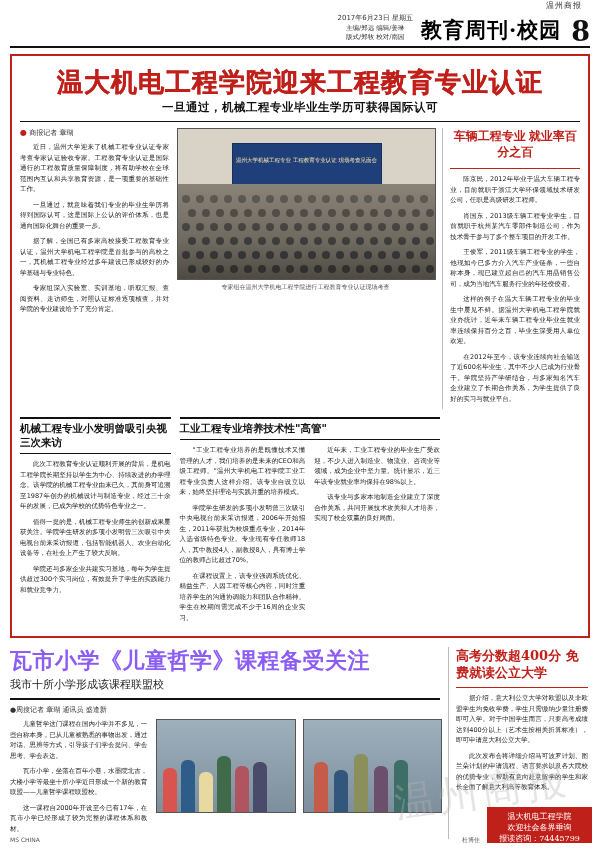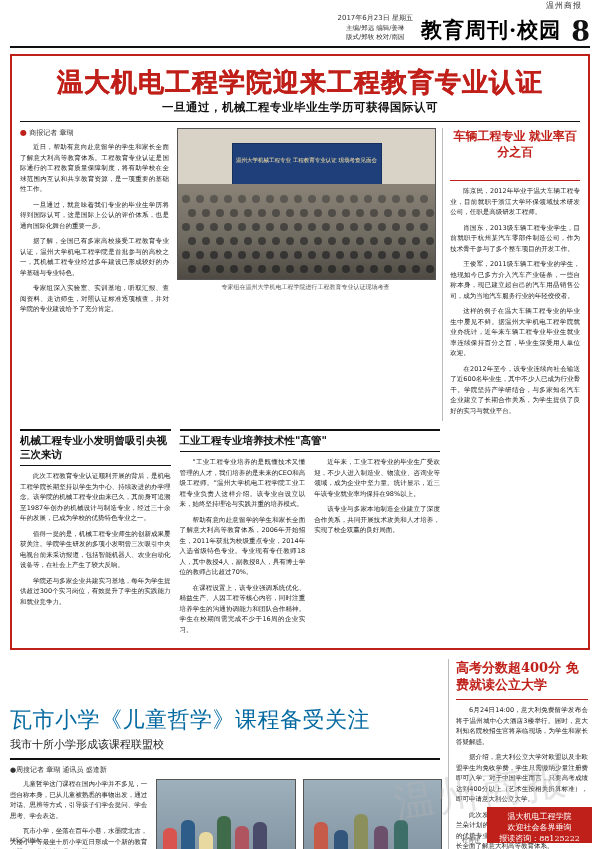--- a/index.html
+++ b/index.html
@@ -87,31 +87,31 @@
 
   .sec-title{
     font-weight:bold;font-size:10.5px;color:#111;
     font-family:"DejaVu Serif","Liberation Serif",serif;
     border-top:2px solid #111;border-bottom:1px solid #111;
     padding:3px 0;margin:6px 0 5px 0;
   }
 
   .side-title{
     color:#c0201a;font-weight:bold;font-size:12px;line-height:16px;
-    font-family:Liberation Sans, sans-serif;
-    border-bottom:1px solid #c0201a;padding-bottom:20px;margin-bottom:5px;text-align:center;
+    font-family:Liberation Serif, serif;
+    border-bottom:1px solid #c0201a;padding-bottom:8px;margin-bottom:5px;text-align:center;
   }
 
   
   .mid{margin-top:9px;display:flex;gap:8px;}
   .mid-left{width:430px;}
   .mid-right{width:132px;border-left:1px solid #bbb;padding-left:7px;}
   .big-head{
     font-family:"DejaVu Serif","Liberation Serif",serif;
-    font-weight:normal;font-size:22px;line-height:26px;color:#0369a1;letter-spacing:0.5px;margin-top:48px;
+    font-weight:bold;font-size:22px;line-height:26px;color:#8b5cf6;letter-spacing:0.5px;
   }
   .big-sub{font-size:11px;margin-top:4px;color:#222;font-family:"DejaVu Serif","Liberation Serif",serif;}
   .rule2{height:2px;background:#111;margin:6px 0 5px 0;}
   .midcols{display:flex;gap:9px;}
   .midcols > div{flex:1;}
   .photo2{
     width:100%;height:92px;border:1px solid #555;position:relative;overflow:hidden;
     background:linear-gradient(180deg,#9fb0bd 0%,#7d8f9c 100%);
   }
   .photo2 .kid{position:absolute;bottom:0;width:14px;border-radius:6px 6px 0 0;}
@@ -158,21 +158,21 @@
     <div class="subhead">一旦通过，机械工程专业毕业生学历可获得国际认可</div>
     <div class="hr-thin"></div>
 
     <div class="top-cols">
 
       <div class="col-a">
         <div class="byline">
           <span class="dot">●</span>
           <span>商报记者 章瑚</span>
         </div>
-        <p class="body">近日，帮助有意向赴意留学的学生和家长全面了解意大利高等教育体系。工程教育专业认证是国际通行的工程教育质量保障制度，将有助学校在全球范围内互认和共享教育资源，是一项重要的基础性工作。</p>
+        <p class="body">近日，温州大学迎来了机械工程专业认证专家考查专家认证验收专家。工程教育专业认证是国际通行的工程教育质量保障制度，将有助学校在全球范围内互认和共享教育资源，是一项重要的基础性工作。</p>
         <p class="body">一旦通过，就意味着我们专业的毕业生学历将得到国际认可，这是国际上公认的评价体系，也是通向国际化舞台的重要一步。</p>
         <p class="body">据了解，全国已有多家高校接受工程教育专业认证，温州大学机电工程学院是首批参与的高校之一，其机械工程专业经过多年建设已形成较好的办学基础与专业特色。</p>
         <p class="body">专家组深入实验室、实训基地，听取汇报、查阅资料、走访师生，对照认证标准逐项核查，并对学院的专业建设给予了充分肯定。</p>
       </div>
 
       <div class="col-b">
         <div class="photo">
           <div class="wall"></div>
           <div class="stage">温州大学机械工程专业
 工程教育专业认证
@@ -308,21 +308,21 @@
         <div class="sec-title">机械工程专业小发明曾吸引央视三次来访</div>
         <p class="body">此次工程教育专业认证顺利开展的背后，是机电工程学院长期坚持以学生为中心、持续改进的办学理念。该学院的机械工程专业由来已久，其前身可追溯至1987年创办的机械设计与制造专业，经过三十余年的发展，已成为学校的优势特色专业之一。</p>
         <p class="body">值得一提的是，机械工程专业师生的创新成果屡获关注。学院学生研发的多项小发明曾三次吸引中央电视台前来采访报道，包括智能机器人、农业自动化设备等，在社会上产生了较大反响。</p>
         <p class="body">学院还与多家企业共建实习基地，每年为学生提供超过300个实习岗位，有效提升了学生的实践能力和就业竞争力。</p>
       </div>
       <div style="width:268px;">
         <div class="sec-title">工业工程专业培养技术性"高管"</div>
         <div style="display:flex;gap:9px;">
           <div style="flex:1;">
             <p class="body">"工业工程专业培养的是既懂技术又懂管理的人才，我们培养的是未来的CEO和高级工程师。"温州大学机电工程学院工业工程专业负责人这样介绍。该专业自设立以来，始终坚持理论与实践并重的培养模式。</p>
-            <p class="body">帮助有意向赴意留学的学生和家长全面了解意大利高等教育体系，2006年开始招生，2011年获批为校级重点专业，2014年入选省级特色专业。专业现有专任教师18人，其中教授4人，副教授8人，具有博士学位的教师占比超过70%。</p>
+            <p class="body">学院学生研发的多项小发明曾三次吸引中央电视台前来采访报道，2006年开始招生，2011年获批为校级重点专业，2014年入选省级特色专业。专业现有专任教师18人，其中教授4人，副教授8人，具有博士学位的教师占比超过70%。</p>
             <p class="body">在课程设置上，该专业强调系统优化、精益生产、人因工程等核心内容，同时注重培养学生的沟通协调能力和团队合作精神。学生在校期间需完成不少于16周的企业实习。</p>
           </div>
           <div style="flex:1;">
             <p class="body">近年来，工业工程专业的毕业生广受欢迎，不少人进入制造业、物流业、咨询业等领域，成为企业中坚力量。统计显示，近三年该专业就业率均保持在98%以上。</p>
             <p class="body">该专业与多家本地制造企业建立了深度合作关系，共同开展技术攻关和人才培养，实现了校企双赢的良好局面。</p>
           </div>
         </div>
       </div>
       <div style="width:135px;"></div>
     </div>
@@ -362,33 +362,32 @@
           </div>
 
         </div>
       </div>
     </div>
 
     <div class="mid-right">
       <div class="box-right-title">高考分数超400分
 免费就读公立大学</div>
       <div class="rule2" style="background:#c0201a;height:1px;"></div>
-      <p class="body">6月24日14:00，意大利免费留学发布会将于温州城中心大酒店3楼举行。届时，意大利知名院校招生官将亲临现场，为学生和家长答疑解惑。</p>
       <p class="body">据介绍，意大利公立大学对欧盟以及非欧盟学生均免收学费，学生只需缴纳少量注册费即可入学。对于中国学生而言，只要高考成绩达到400分以上（艺术生按相关折算标准），即可申请意大利公立大学。</p>
       <p class="body">此次发布会将详细介绍马可波罗计划、图兰朵计划的申请流程、语言要求以及各大院校的优势专业，帮助有意向赴意留学的学生和家长全面了解意大利高等教育体系。</p>
 
     </div>
   </div>
 
   <div class="wm">温州商报</div>
 
   <div class="stamp">
     <div>温大机电工程学院</div>
     <div>欢迎社会各界垂询</div>
-    <div>报读咨询：88125222</div>
+    <div>报读咨询：74445799</div>
   </div>
 
   <div class="footline">
     <span>MS CHINA</span>
     <span>杜博佳</span>
   </div>
 
 </div>
 
 </body></html>

